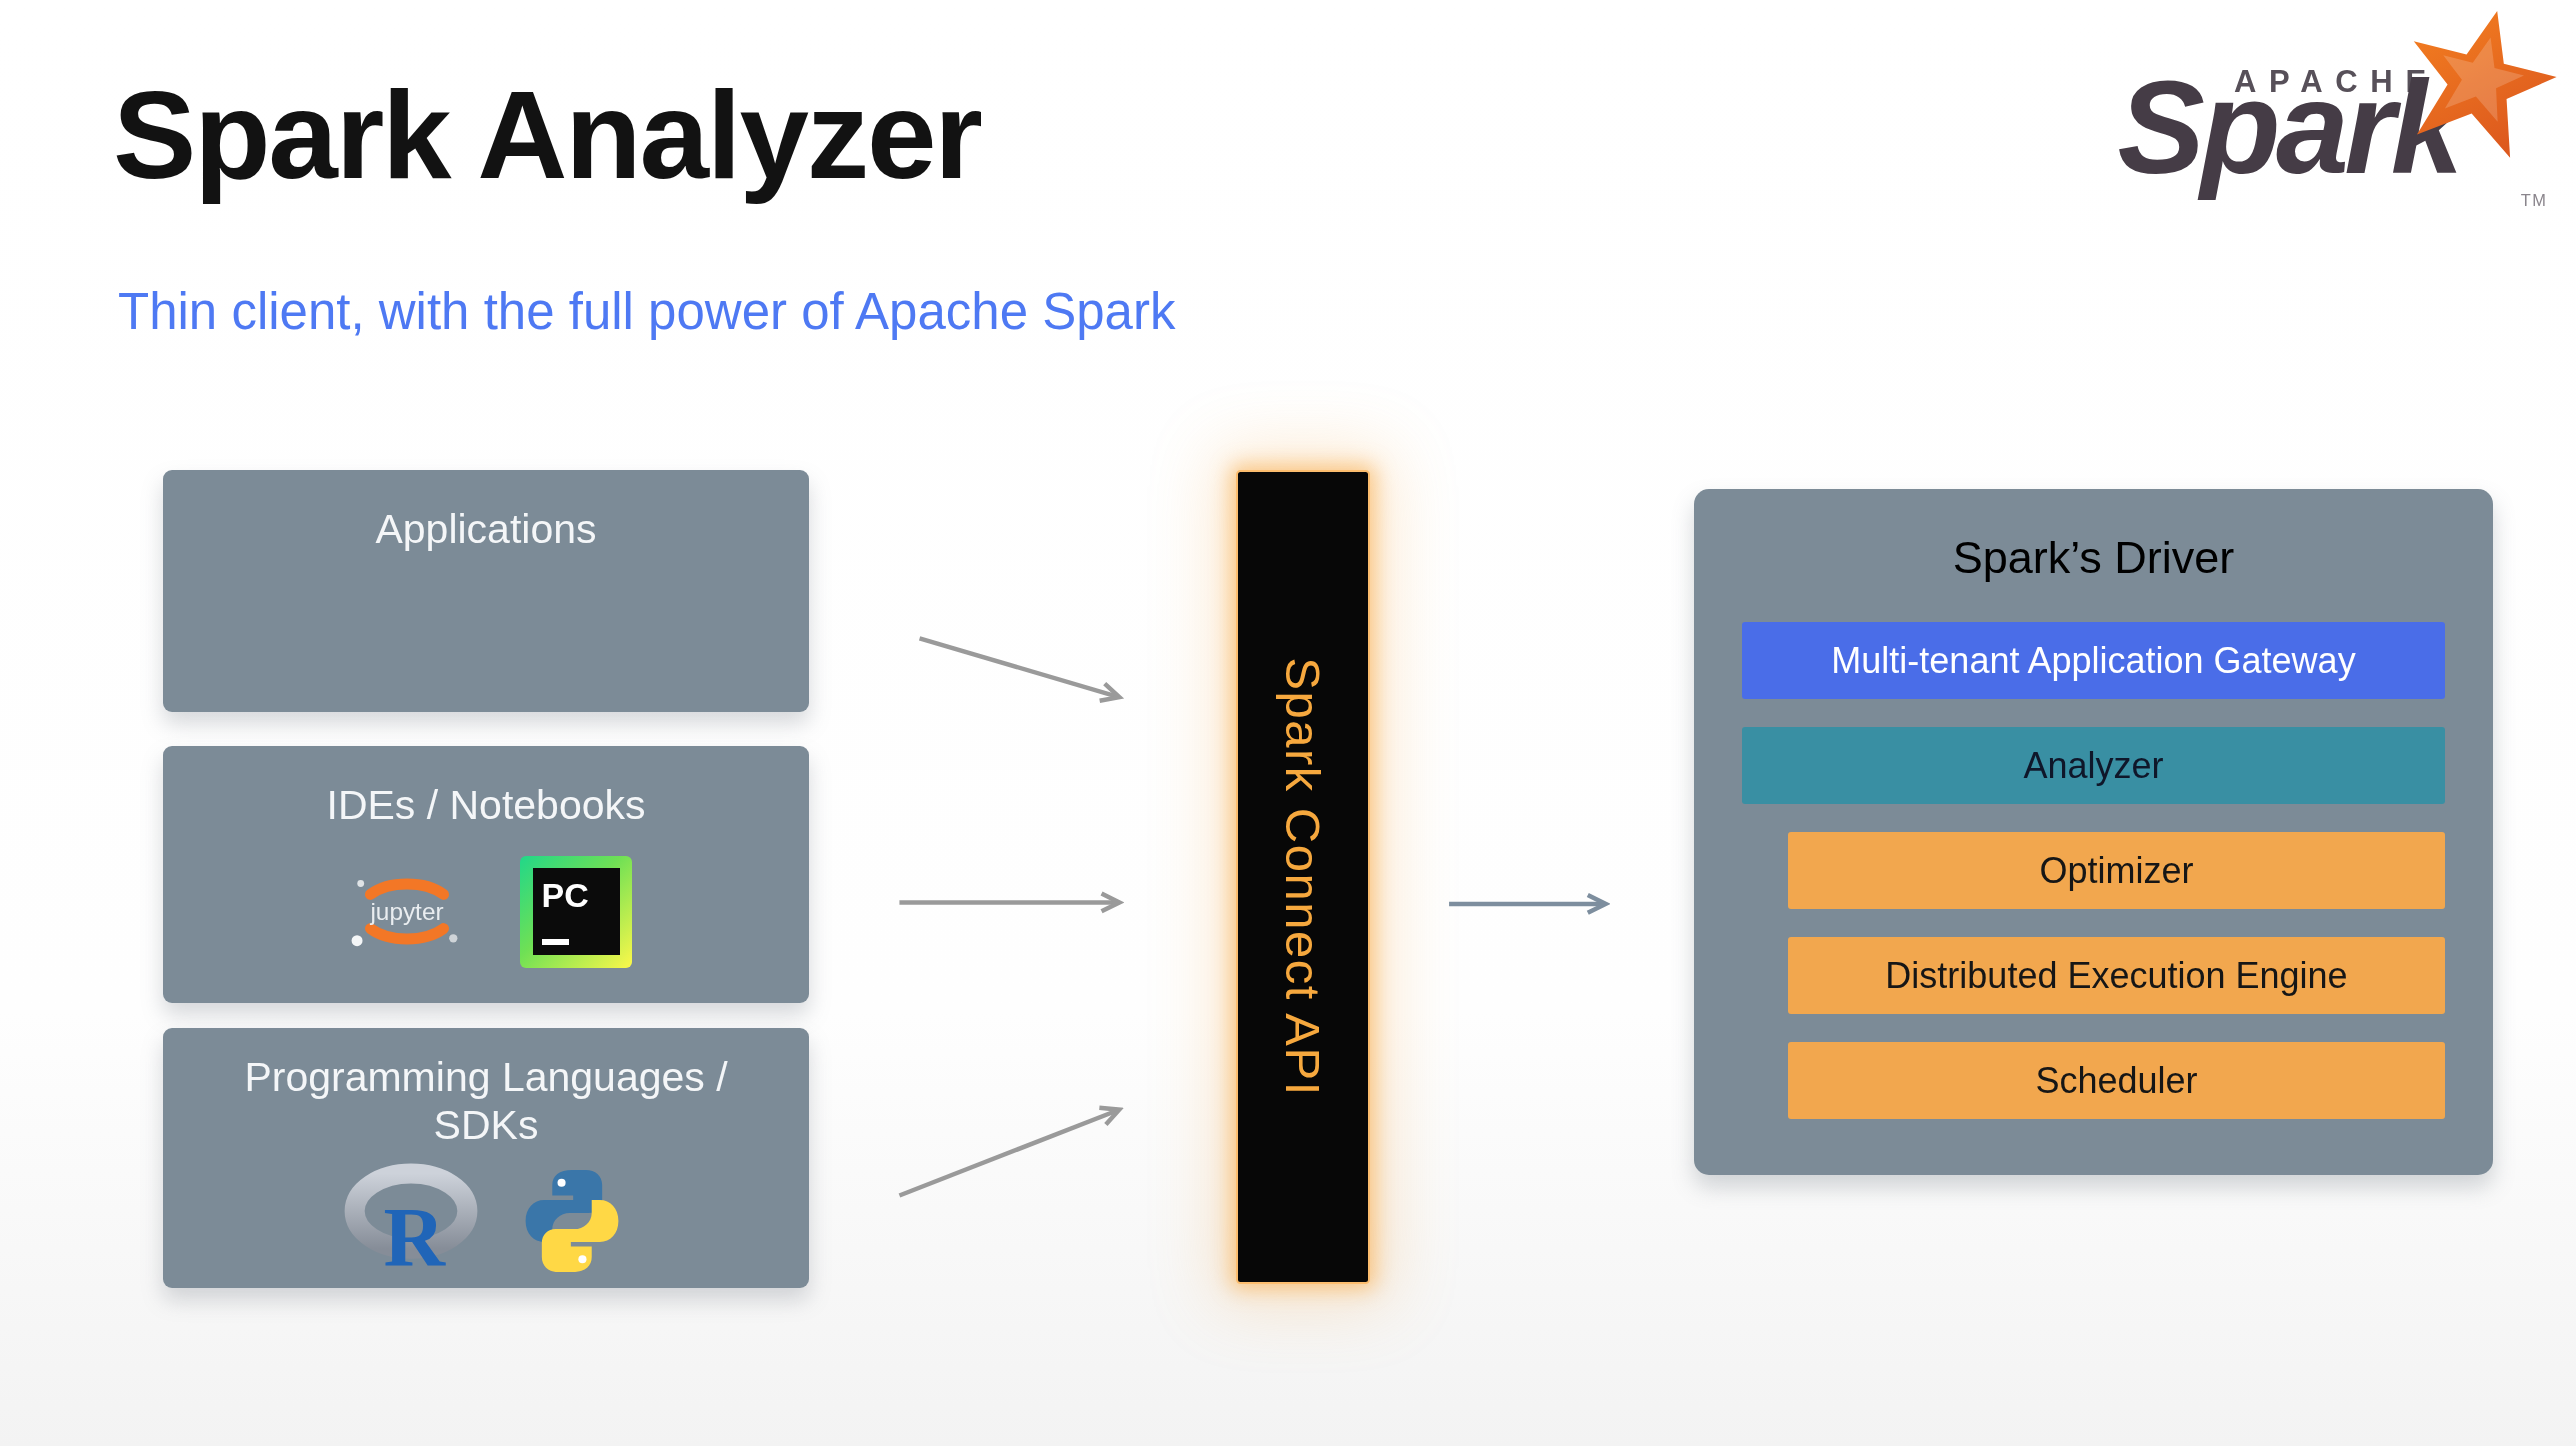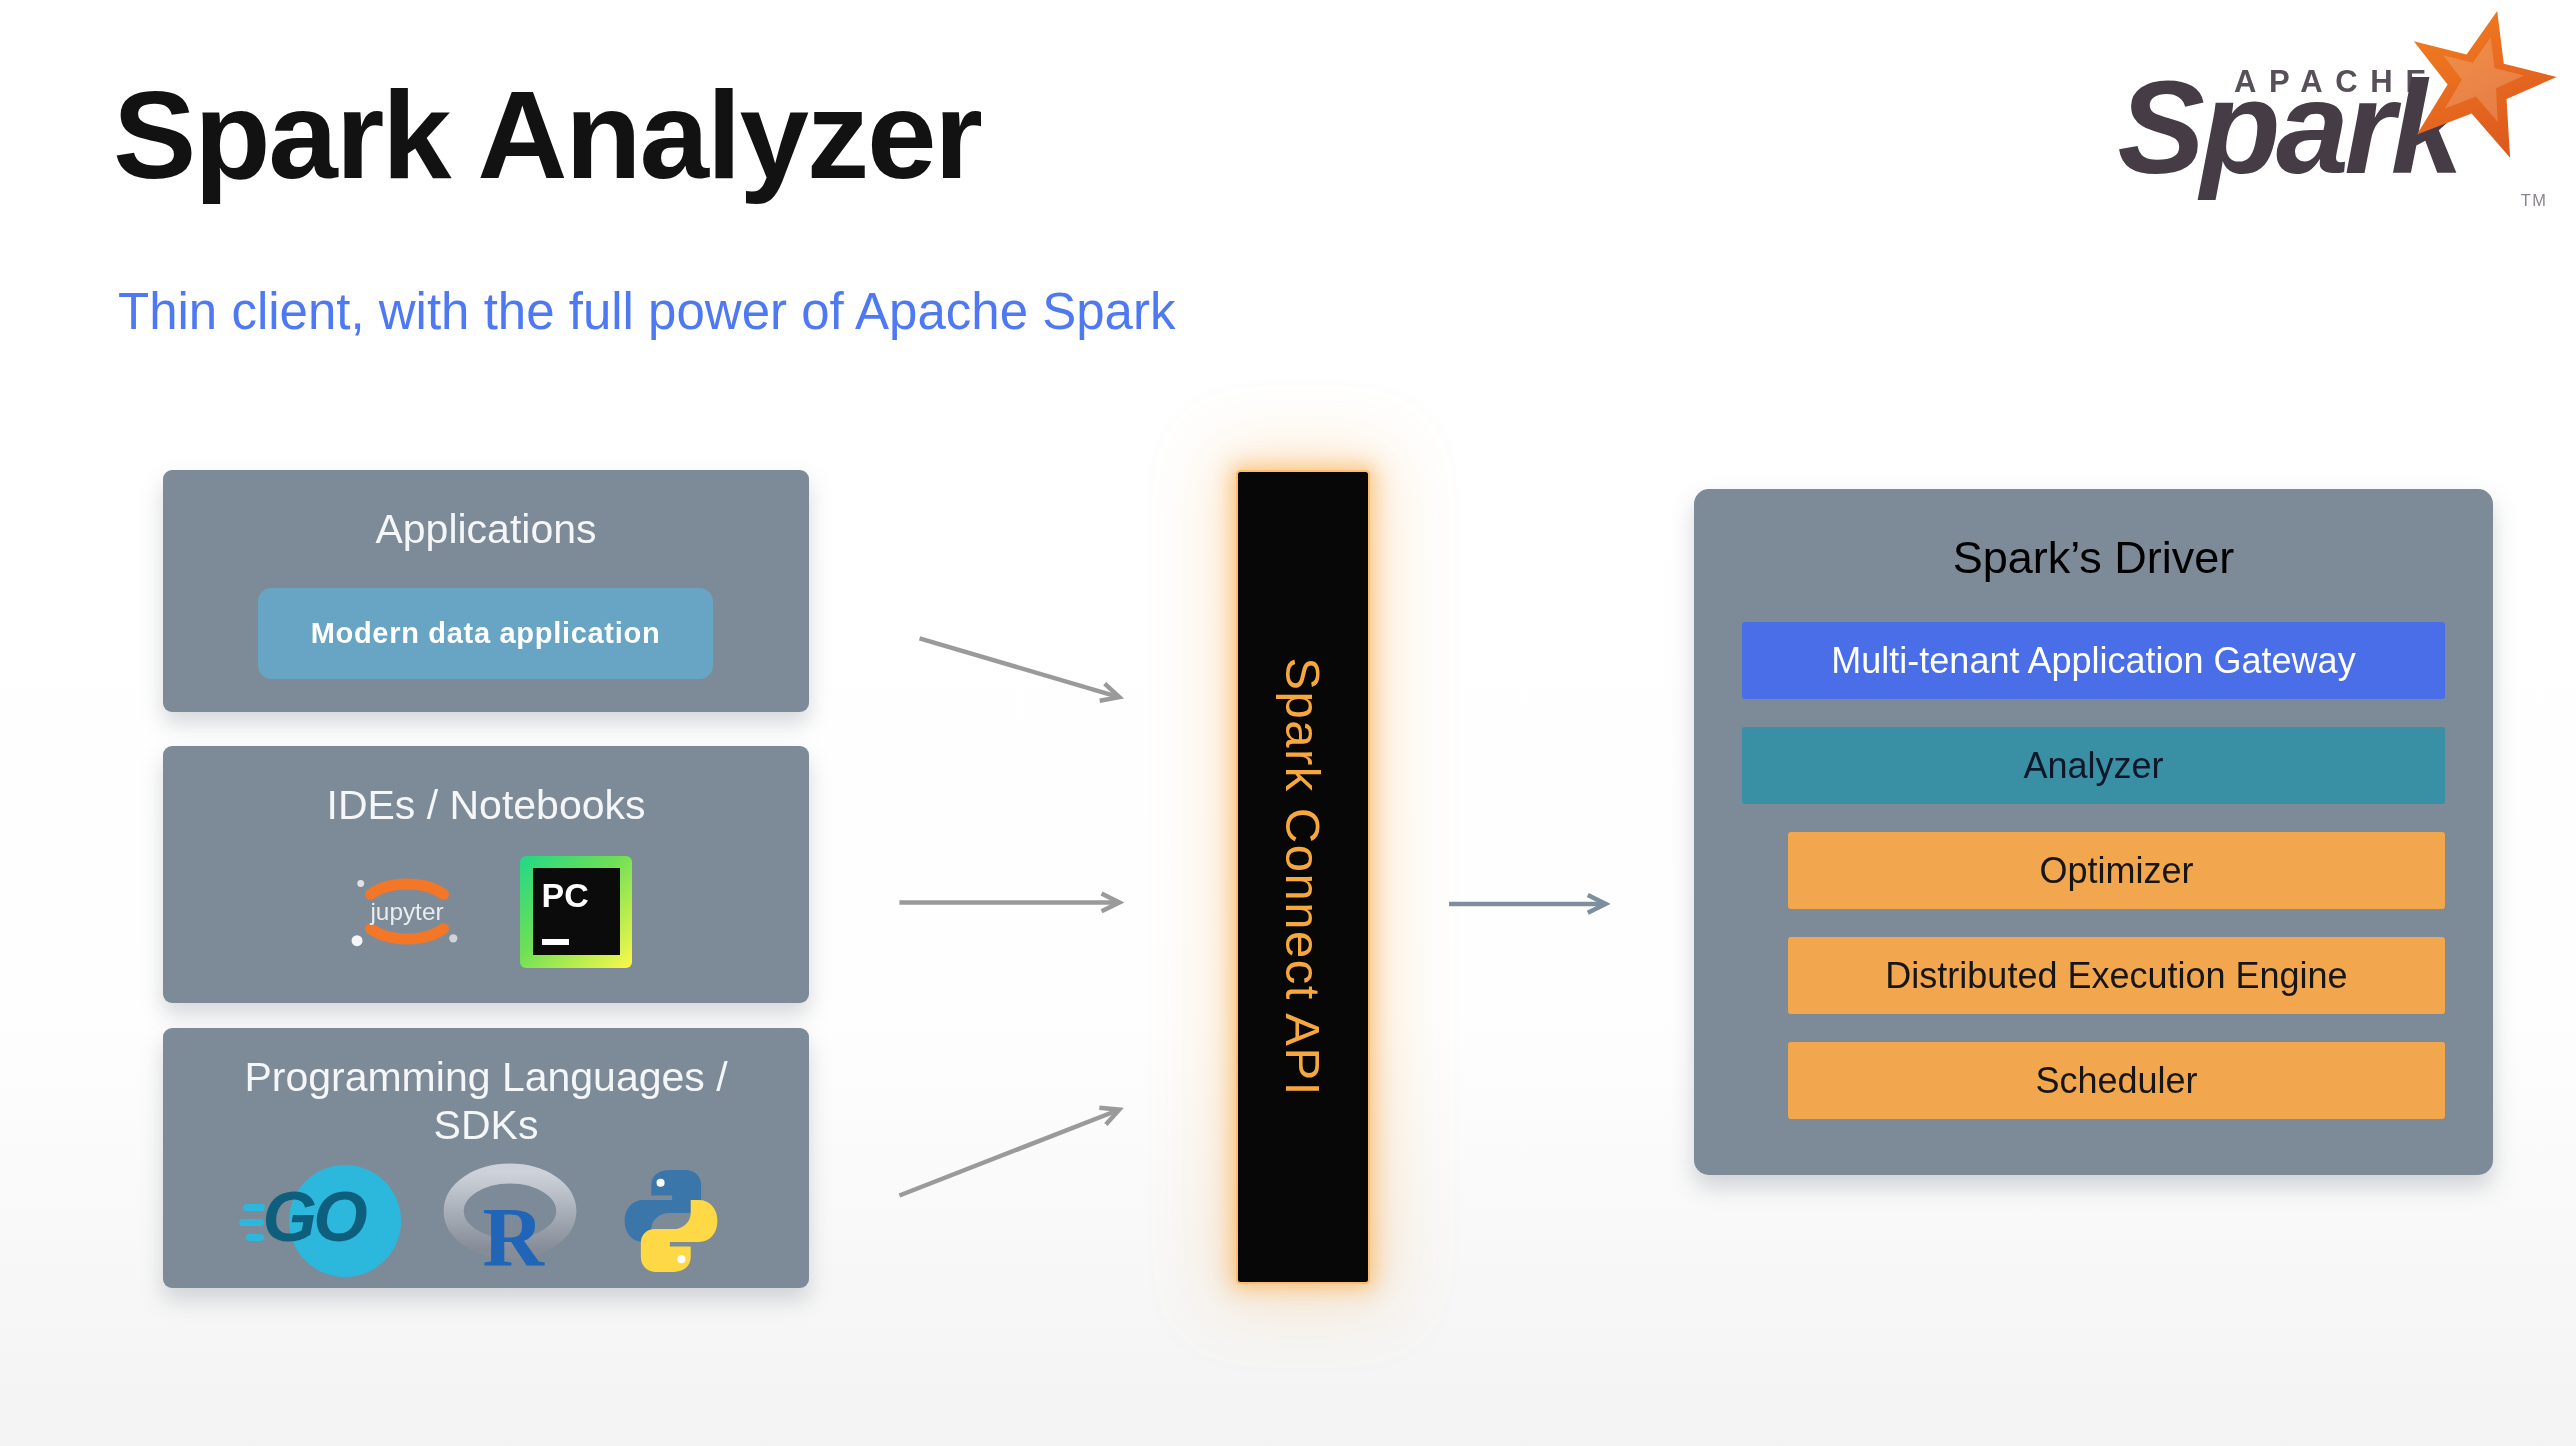--- a/index.html
+++ b/index.html
@@ -108,21 +108,20 @@
         </linearGradient>
       </defs>
       <polygon points="50,3 62,34 96,34 69,55 80,90 50,69 20,90 31,55 4,34 38,34" fill="url(#starGrad)" transform="rotate(14 50 50)"></polygon>
       <polygon points="50,20 57,38 76,38 61,50 67,70 50,58 33,70 39,50 24,38 43,38" fill="#ffffff" opacity="0.18" transform="rotate(14 50 50)"></polygon>
     </svg>
     <span class="tm">TM</span>
   </div>
 
   <div class="src-box box-apps">
     <div class="src-title">Applications</div>
-    <div class="chip">Modern data application</div>
   </div>
 
   <div class="src-box box-ides">
     <div class="src-title">IDEs / Notebooks</div>
     <div class="icon-row">
       <svg class="jupyter-icon" viewBox="0 0 110 100">
         <path d="M25 36 A38 22 0 0 1 85 36" fill="none" style="stroke:var(--jupyter-orange)" stroke-width="9" stroke-linecap="round"></path>
         <path d="M25 64 A38 22 0 0 0 85 64" fill="none" style="stroke:var(--jupyter-orange)" stroke-width="9" stroke-linecap="round"></path>
         <text x="55" y="57" text-anchor="middle" font-size="20" style="fill:#e9edf0">jupyter</text>
         <circle cx="17" cy="27" r="2.8" fill="#dfe3e6"></circle>
@@ -137,29 +136,20 @@
       </div>
     </div>
   </div>
 
   <div class="src-box box-langs">
     <div class="src-title two-line">
       <div>Programming Languages /</div>
       <div>SDKs</div>
     </div>
     <div class="icon-row">
-      <div class="go-icon">
-        <div class="go-circle"></div>
-        <div class="go-lines">
-          <span class="go-line-1"></span>
-            <span class="go-line-2"></span>
-            <span class="go-line-3"></span>
-        </div>
-        <span class="go-text">GO</span>
-      </div>
       <svg class="r-svg" viewBox="0 0 110 95">
         <defs>
           <linearGradient id="rGray" x1="0" y1="0" x2="0" y2="1">
             <stop offset="0" stop-color="#cdd2da"></stop>
             <stop offset="1" stop-color="#868d98"></stop>
           </linearGradient>
         </defs>
         <ellipse cx="55" cy="40" rx="45" ry="30" fill="none" stroke="url(#rGray)" stroke-width="16"></ellipse>
         <text x="33" y="84" font-size="68" font-weight="bold" style="fill:var(--r-blue)">R</text>
       </svg>

